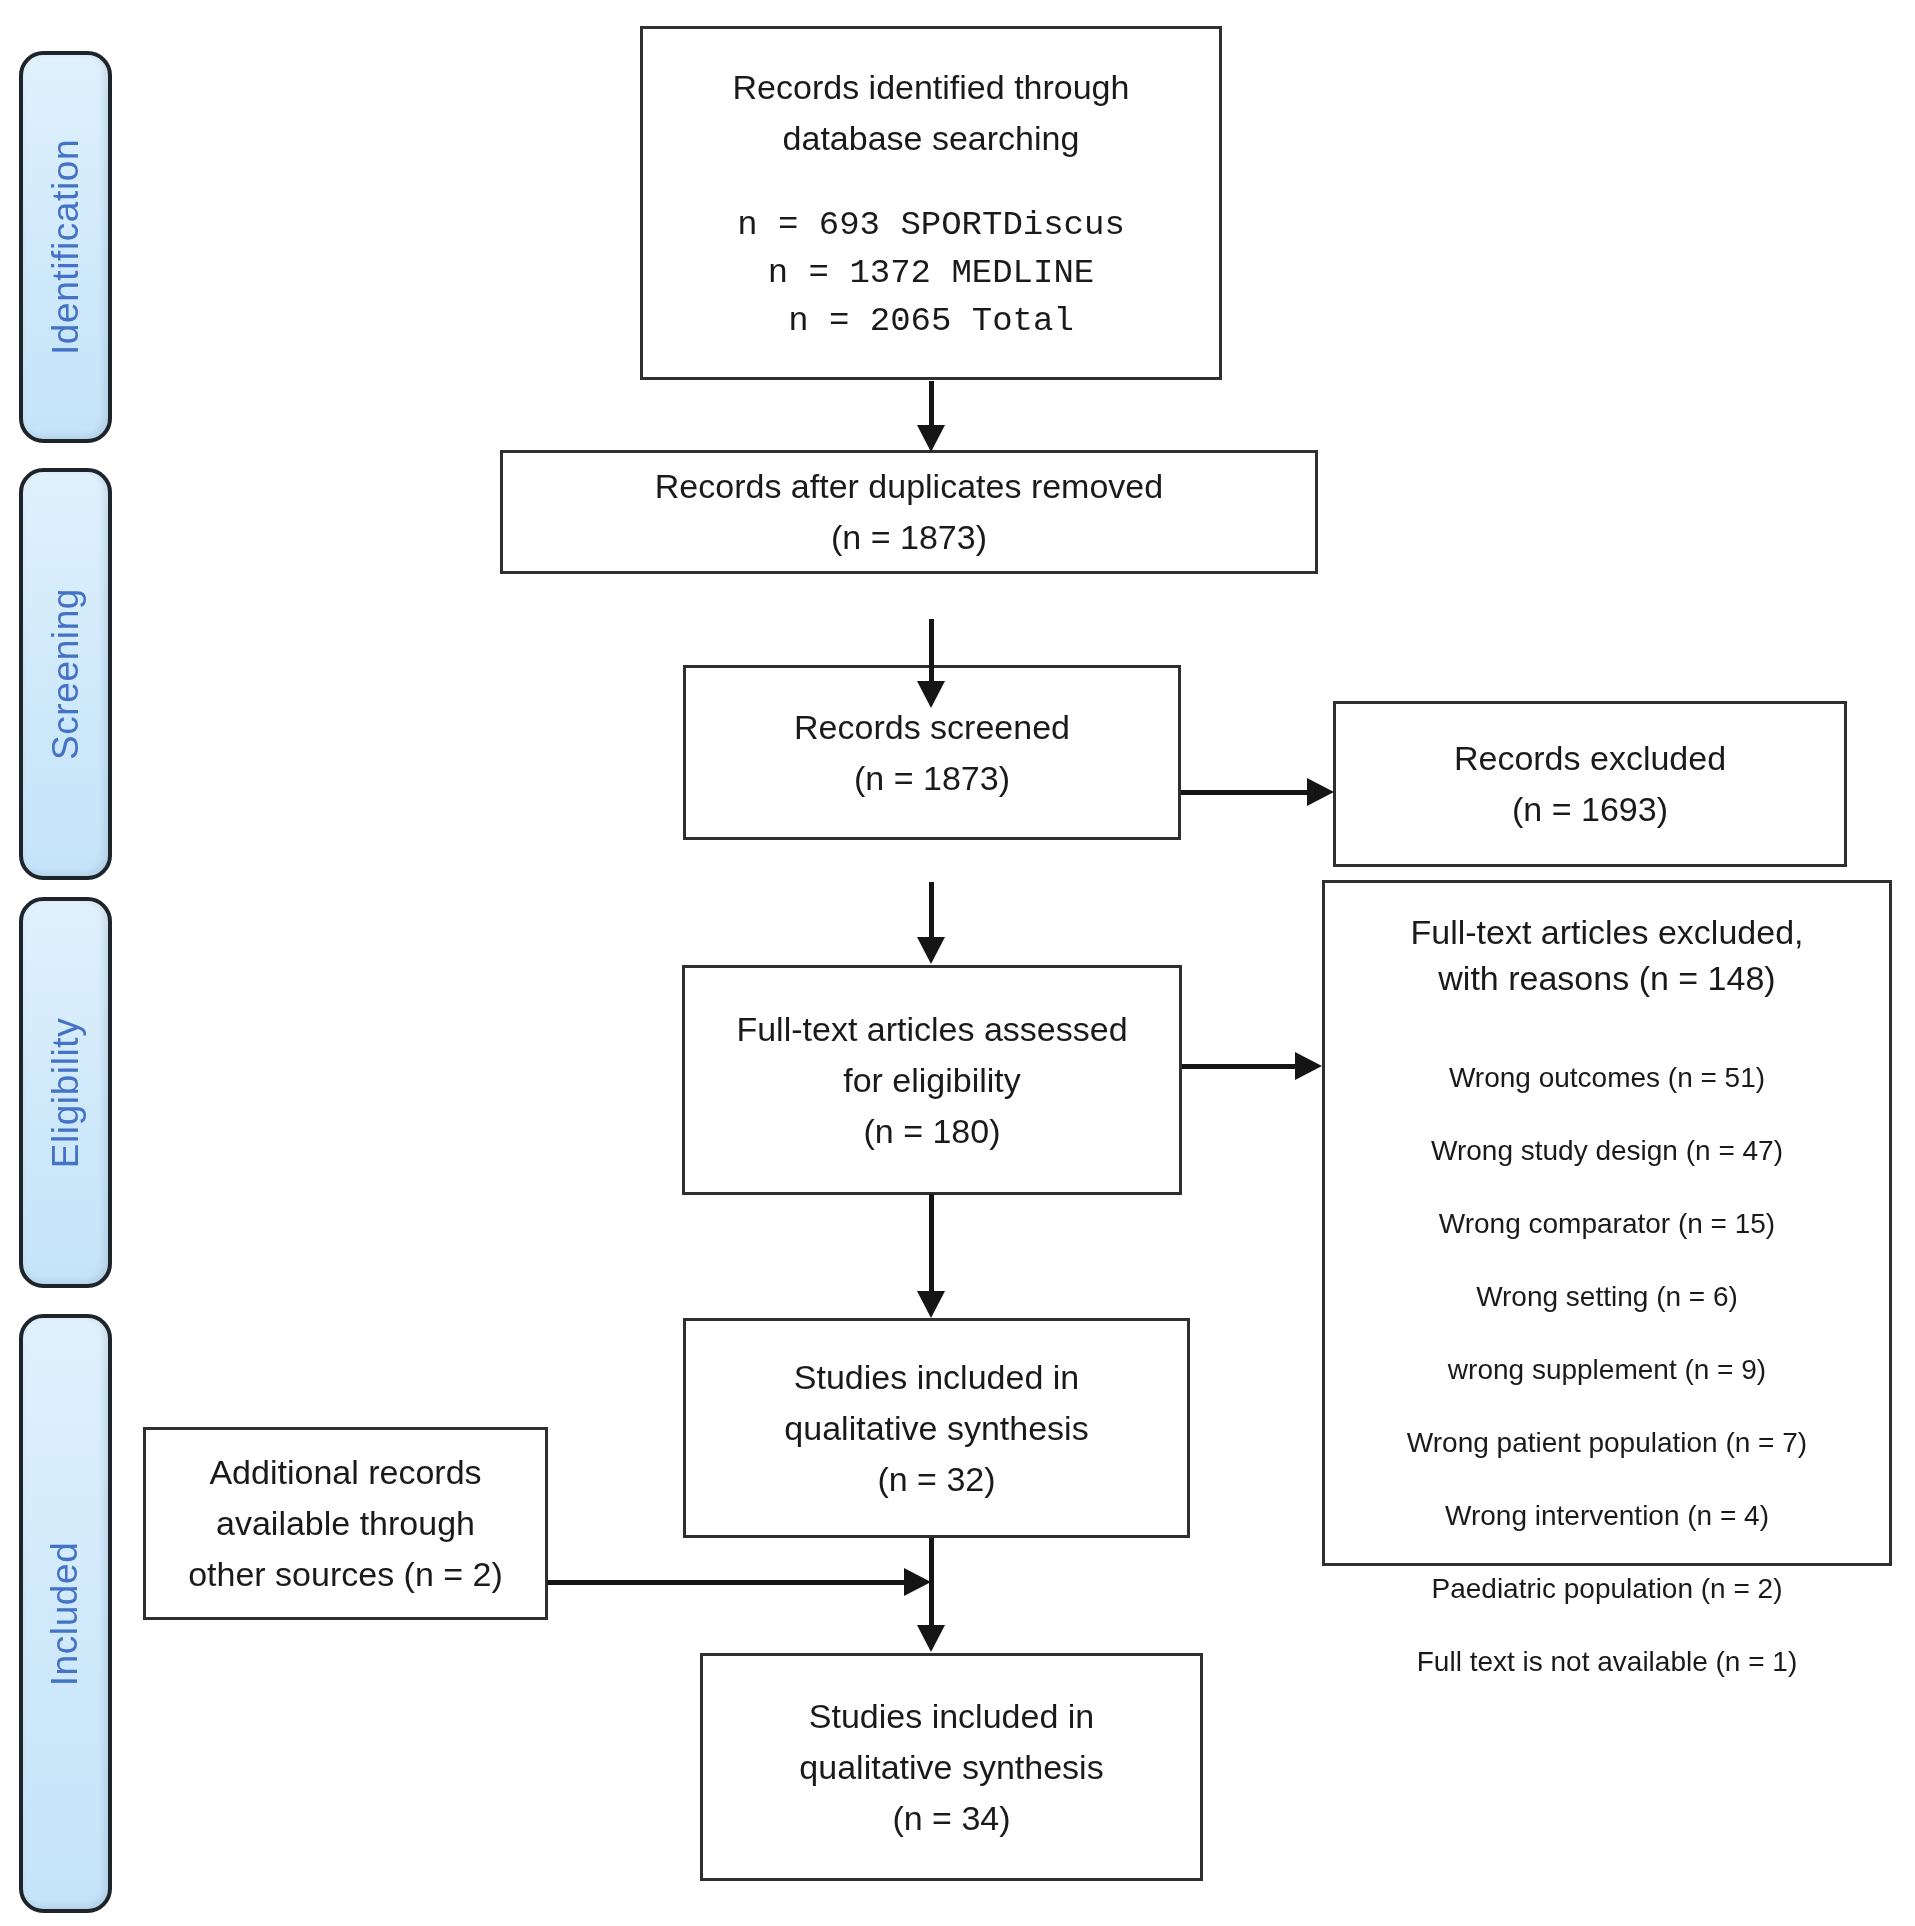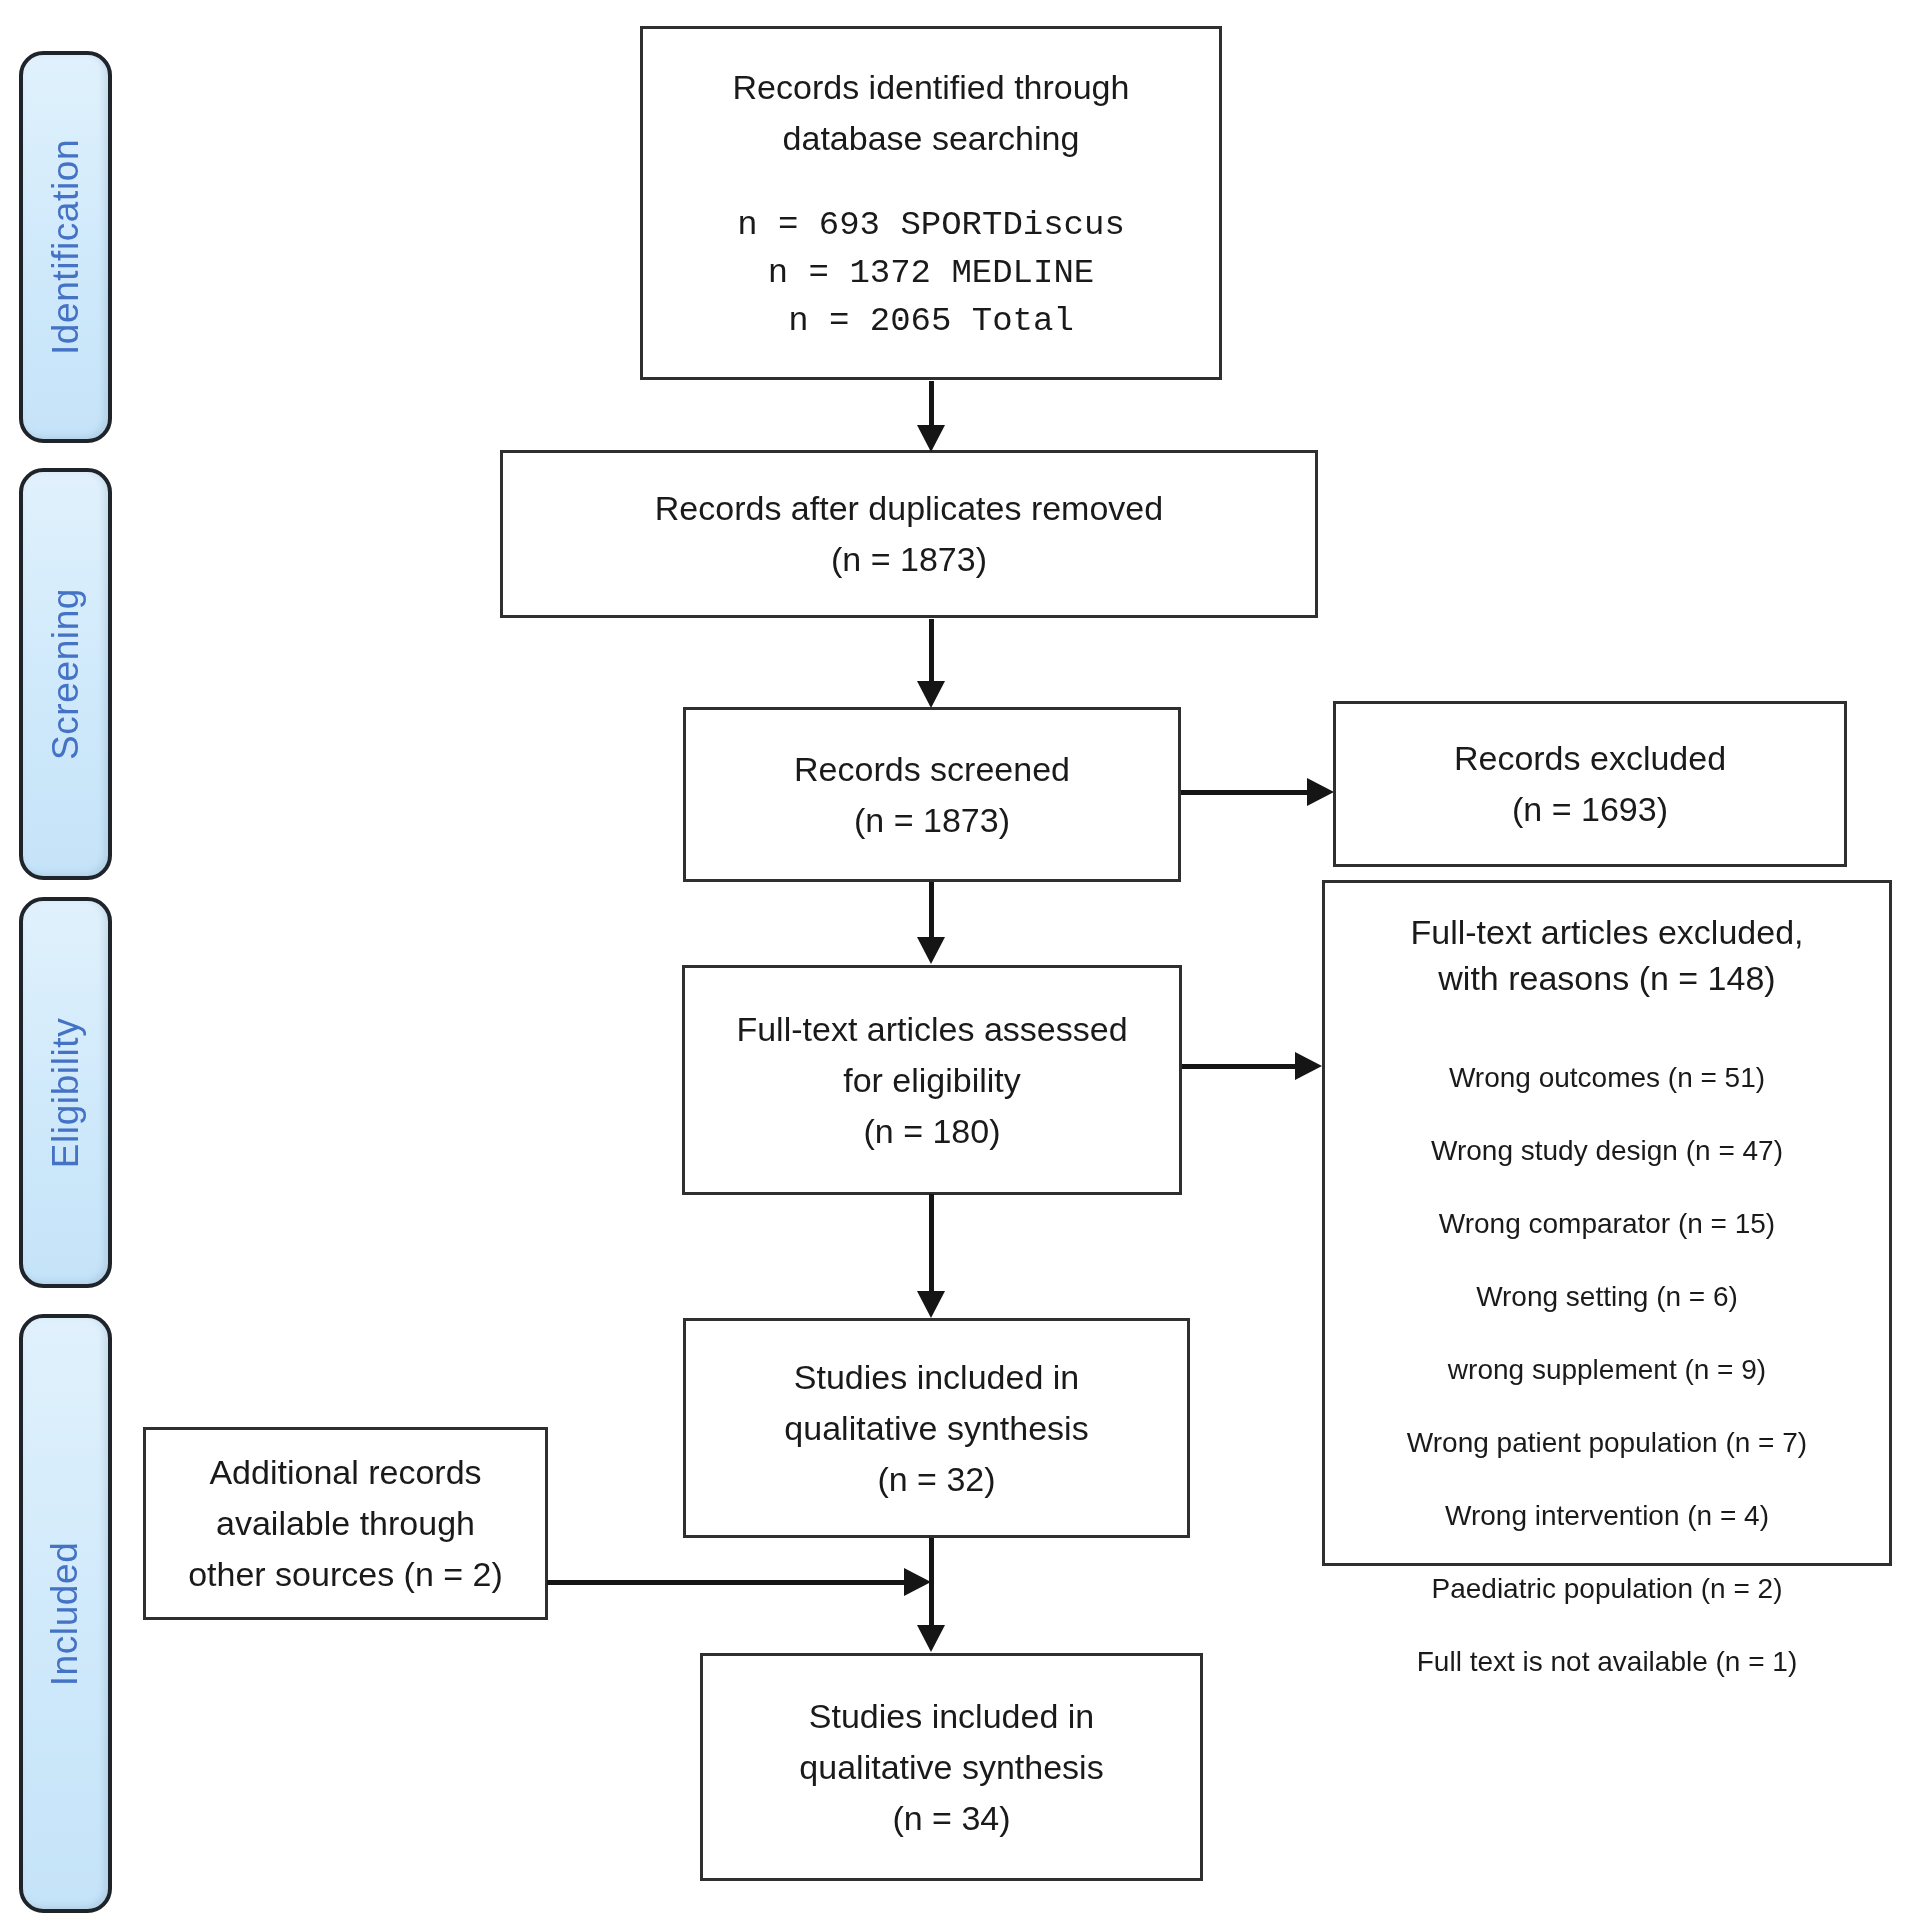--- a/index.html
+++ b/index.html
@@ -72,26 +72,26 @@
       <div class="ln">Records identified through</div>
       <div class="ln">database searching</div>
     </div>
     <div class="counts">
       <div class="ln">n = 693 SPORTDiscus</div>
       <div class="ln">n = 1372 MEDLINE</div>
       <div class="ln">n = 2065 Total</div>
     </div>
   </div>
 
-  <div class="fbox" id="b-duplicates" style="left:500px;top:450px;width:818px;height:168px">
+  <div class="fbox" id="b-duplicates" style="left:500px;top:450px;width:818px;height:124px">
     <div class="ln">Records after duplicates removed</div>
     <div class="ln">(n = 1873)</div>
   </div>
 
-  <div class="fbox" id="b-screened" style="left:683px;top:707px;width:498px;height:175px">
+  <div class="fbox" id="b-screened" style="left:683px;top:665px;width:498px;height:175px">
     <div class="ln">Records screened</div>
     <div class="ln">(n = 1873)</div>
   </div>
 
   <div class="fbox" id="b-excluded" style="left:1333px;top:701px;width:514px;height:166px">
     <div class="ln">Records excluded</div>
     <div class="ln">(n = 1693)</div>
   </div>
 
   <div class="fbox" id="b-fulltext" style="left:682px;top:965px;width:500px;height:230px">

